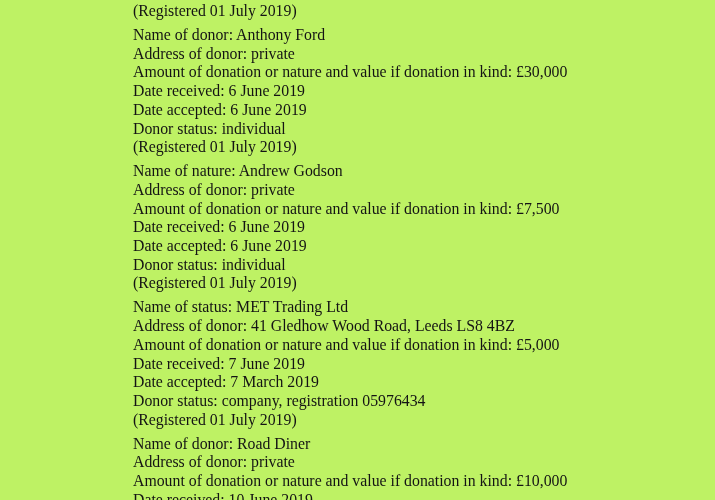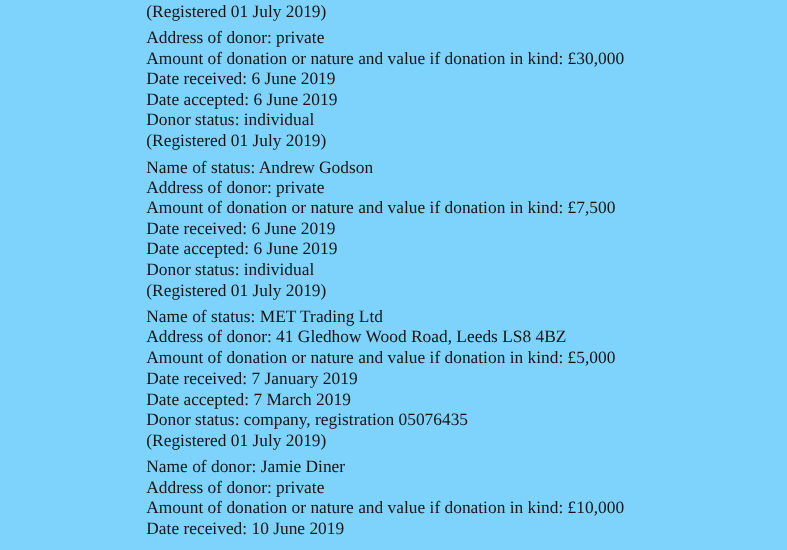--- a/index.html
+++ b/index.html
@@ -29,57 +29,58 @@
   .para {
     margin: 0 0 5.3px 0;
   }
   .line {
     white-space: nowrap;
   }
 </style>
 </head>
 <body>
 
-<div class="page" style="background: #7dd3fc; color: rgb(20, 20, 20);">
+<div class="page" style="background: #bef264; color: rgb(20, 20, 20);">
   <div class="content">
 
     <p class="para">
       <span class="line">(Registered 01 July 2019)</span>
     </p>
 
     <div class="para">
+      <div class="line">Name of donor: Anthony Ford</div>
       <div class="line">Address of donor: private</div>
       <div class="line">Amount of donation or nature and value if donation in kind: £30,000</div>
       <div class="line">Date received: 6 June 2019</div>
       <div class="line">Date accepted: 6 June 2019</div>
       <div class="line">Donor status: individual</div>
       <div class="line">(Registered 01 July 2019)</div>
     </div>
 
     <div class="para">
-      <div class="line">Name of status: Andrew Godson</div>
+      <div class="line">Name of nature: Andrew Godson</div>
       <div class="line">Address of donor: private</div>
       <div class="line">Amount of donation or nature and value if donation in kind: £7,500</div>
       <div class="line">Date received: 6 June 2019</div>
       <div class="line">Date accepted: 6 June 2019</div>
       <div class="line">Donor status: individual</div>
       <div class="line">(Registered 01 July 2019)</div>
     </div>
 
     <div class="para">
       <div class="line">Name of status: MET Trading Ltd</div>
       <div class="line">Address of donor: 41 Gledhow Wood Road, Leeds LS8 4BZ</div>
       <div class="line">Amount of donation or nature and value if donation in kind: £5,000</div>
-      <div class="line">Date received: 7 January 2019</div>
+      <div class="line">Date received: 7 June 2019</div>
       <div class="line">Date accepted: 7 March 2019</div>
-      <div class="line">Donor status: company, registration 05076435</div>
+      <div class="line">Donor status: company, registration 05976434</div>
       <div class="line">(Registered 01 July 2019)</div>
     </div>
 
     <div class="para">
-      <div class="line">Name of donor: Jamie Diner</div>
+      <div class="line">Name of donor: Road Diner</div>
       <div class="line">Address of donor: private</div>
       <div class="line">Amount of donation or nature and value if donation in kind: £10,000</div>
       <div class="line">Date received: 10 June 2019</div>
     </div>
 
   </div>
 </div>
 
 </body></html>

